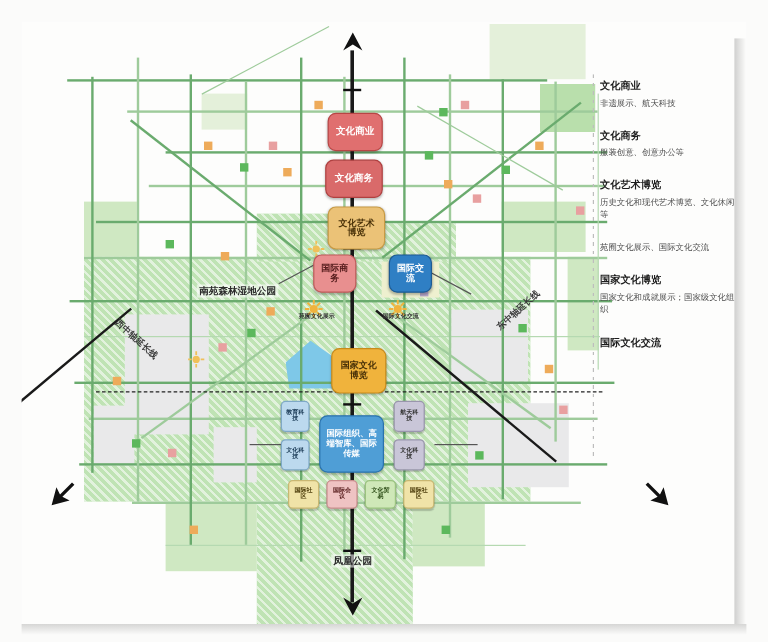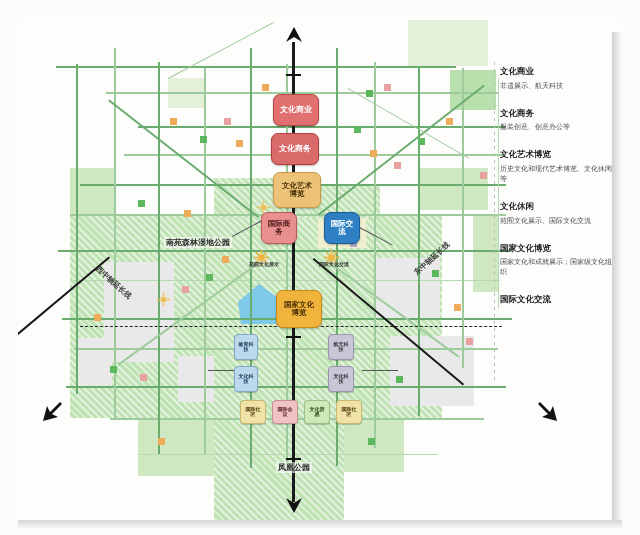--- a/index.html
+++ b/index.html
@@ -269,20 +269,23 @@
     </div>
 
     <div class="fbox fb-blue" style="left:306px;top:194px;width:34px;height:30px;font-size:7.5px;">
       <span style="display:block;max-width:24px;text-align:center;">国际交流</span>
     </div>
 
     <div class="fbox fb-orange" style="left:258px;top:272px;width:44px;height:36px;font-size:7.5px;">
       <span style="display:block;max-width:36px;">国家文化博览</span>
     </div>
 
+    <div class="fbox fb-blue2" style="left:248px;top:328px;width:52px;height:46px;font-size:7px;">
+      <span style="display:block;max-width:44px;line-height:1.2;">国际组织、高端智库、国际传媒</span>
+    </div>
 
     <div class="axislabel" style="left:228px;top:244px;width:36px;">
       <span>苑囿文化展示</span>
     </div>
     <div class="axislabel" style="left:298px;top:244px;width:36px;">
       <span>国际文化交流</span>
     </div>
 
     <div class="sbox sb-blue" style="left:216px;top:316px;width:22px;height:24px;">
       <span style="display:block;max-width:16px;">教育科技</span>
@@ -336,21 +339,20 @@
     </div>
     <div class="leg-item">
       <div class="leg-title">文化商务</div>
       <div class="leg-desc">服装创意、创意办公等</div>
     </div>
     <div class="leg-item">
       <div class="leg-title">文化艺术博览</div>
       <div class="leg-desc">历史文化和现代艺术博览、文化休闲等</div>
     </div>
     <div class="leg-item">
-      <div class="leg-title">文化休闲</div>
       <div class="leg-desc">苑囿文化展示、国际文化交流</div>
     </div>
     <div class="leg-item">
       <div class="leg-title">国家文化博览</div>
       <div class="leg-desc">国家文化和成就展示；国家级文化组织</div>
     </div>
     <div class="leg-item">
       <div class="leg-title">国际文化交流</div>
     </div>
   </div>

